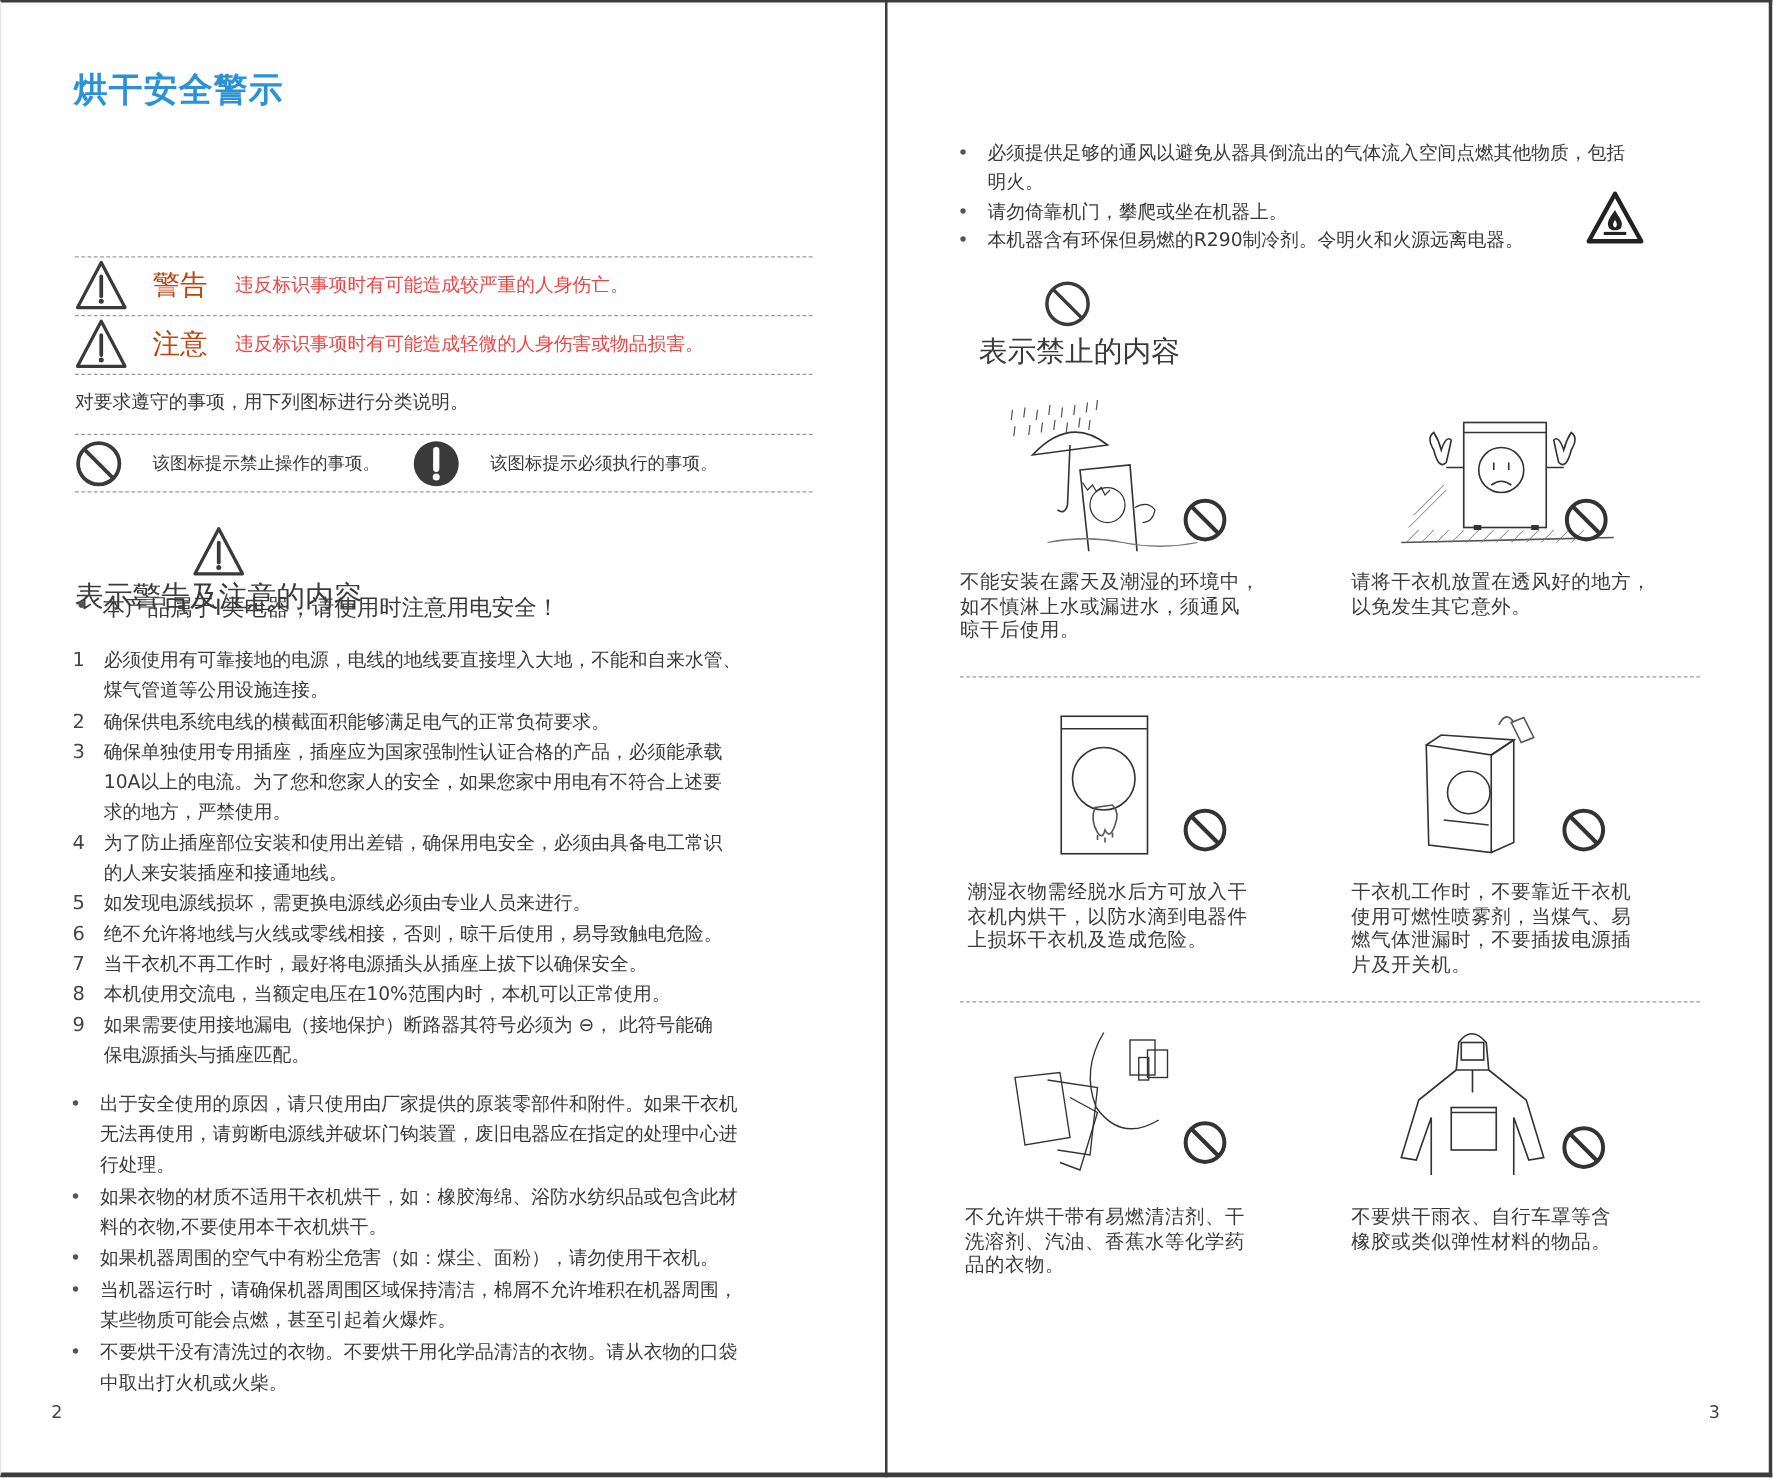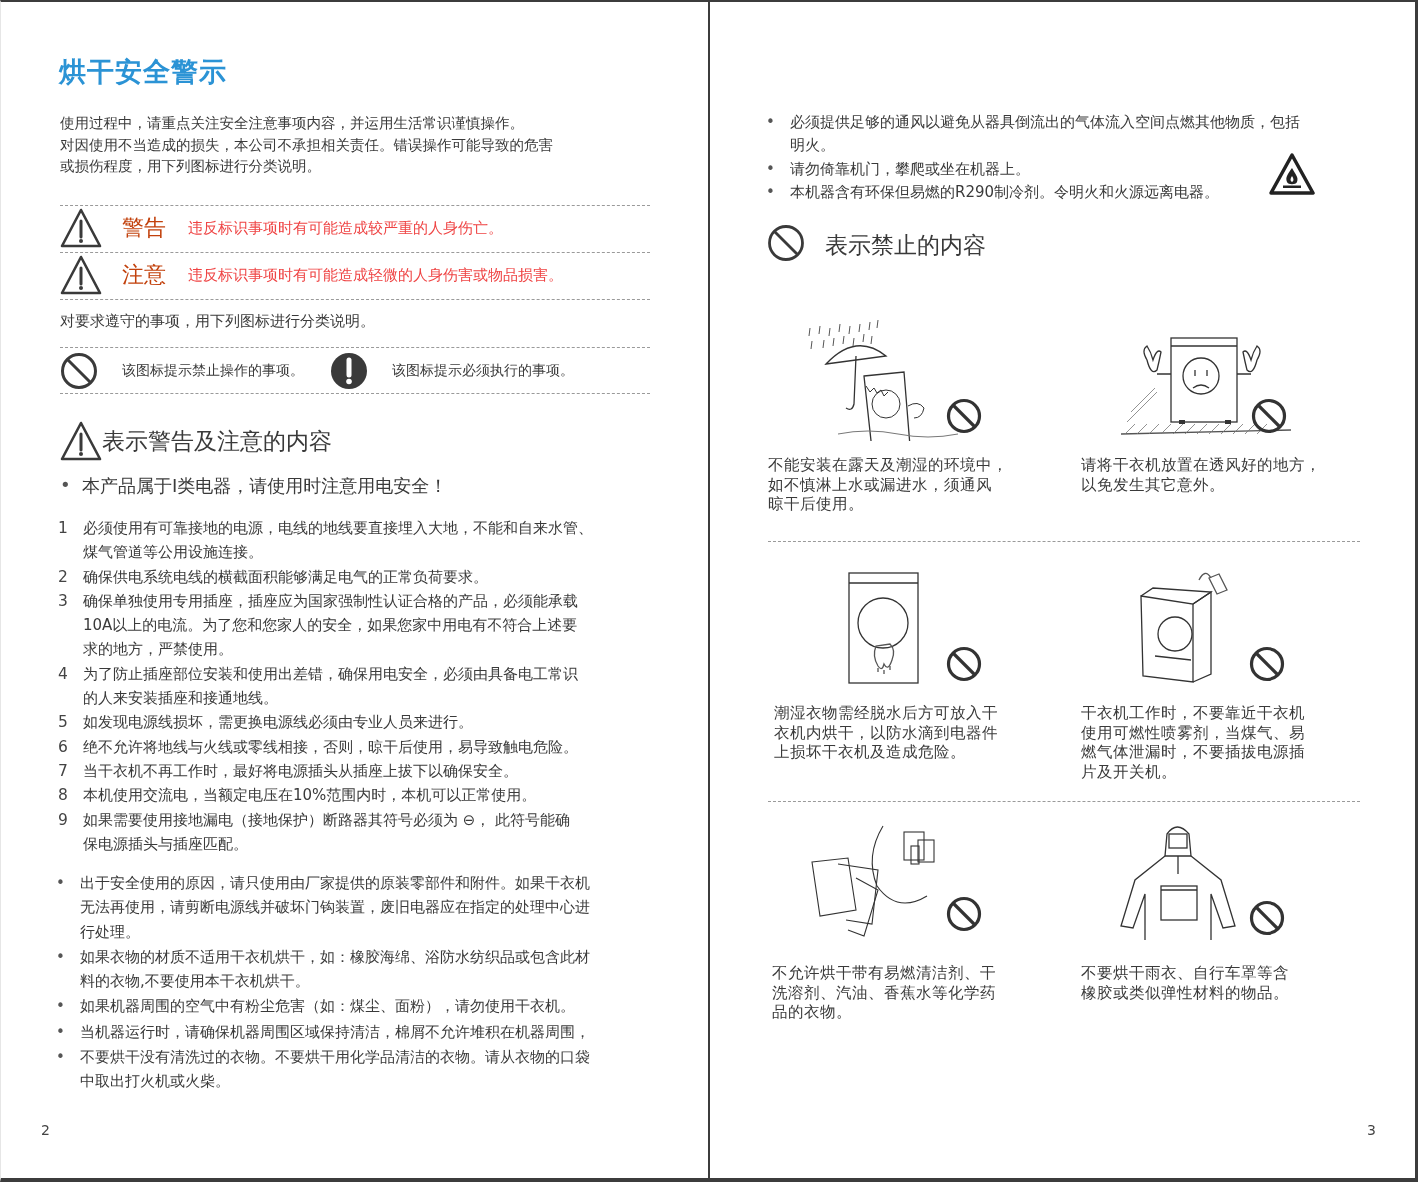--- a/index.html
+++ b/index.html
@@ -20,21 +20,21 @@
   .level-row .icon { width: 42px; height: 42px; }
   .level-row .lvl-title { margin-left: 20px; font-size: 22px; color: #c2410c; width: 56px; }
   .level-row .lvl-desc { margin-left: 10px; font-size: 15px; color: #ef4444; }
 
   .req-text { position: absolute; left: 60px; top: 312px; font-size: 15px; color: #3a3a3a; }
   .sym-row { position: absolute; left: 60px; top: 350px; height: 42px; display: flex; align-items: center; }
   .sym-row .icon { width: 38px; height: 38px; }
   .sym-row .sym-label { font-size: 14px; margin-left: 24px; color: #3a3a3a; }
   .sym-row .gap { width: 26px; }
 
-  .section-head { position: absolute; display: flex; align-items: center; }
+  .section-head { position: absolute; display: flex; align-items: center; flex-direction: column; }
   .section-head .icon { width: 42px; height: 42px; }
   .section-head .sh-text { margin-left: 0; font-size: 23px; color: #3a3a3a; }
 
   .lead-bullet { position: absolute; left: 60px; top: 474px; font-size: 18px; color: #3a3a3a; display: flex; }
   .bullet-dot { width: 22px; flex-shrink: 0; color: #555; }
 
   .numlist { position: absolute; left: 57px; top: 516px; width: 600px; list-style: none; }
   .numlist li { display: flex; font-size: 15px; line-height: 24.3px; color: #3a3a3a; }
   .numlist .num { width: 26px; flex-shrink: 0; font-size: 15.5px; color: #444; text-align: left; padding-left: 1px; }
   .numlist .txt { flex: 1; }
@@ -55,25 +55,20 @@
 </style>
 </head>
 <body>
 
 <div class="spread"></div>
 <div class="gutter"></div>
 
 <div class="page page-left">
   <h1 class="title">烘干安全警示</h1>
 
-  <div class="intro">
-    <div>使用过程中，请重点关注安全注意事项内容，并运用生活常识谨慎操作。</div>
-    <div>对因使用不当造成的损失，本公司不承担相关责任。错误操作可能导致的危害</div>
-    <div>或损伤程度，用下列图标进行分类说明。</div>
-  </div>
 
   <div class="dash dash-l" style="top:205px"></div>
 
   <div class="level-row" style="top:206px">
     <span class="icon">
       <svg width="42" height="42" viewBox="0 0 42 42">
           <path d="M21 3 L40 39 L2 39 Z" fill="none" stroke="#3a3a3a" stroke-width="2.6" stroke-linejoin="round"></path>
           <path d="M21 14 L21 30" stroke="#3a3a3a" stroke-width="3" stroke-linecap="round"></path>
           <circle cx="21" cy="34" r="2" fill="#3a3a3a"></circle>
         </svg>
@@ -220,20 +215,21 @@
     <li>
         <span class="dot">•</span>
         <span class="txt">
           <div>如果机器周围的空气中有粉尘危害（如：煤尘、面粉），请勿使用干衣机。</div>
         </span>
       </li>
     <li>
         <span class="dot">•</span>
         <span class="txt">
           <div>当机器运行时，请确保机器周围区域保持清洁，棉屑不允许堆积在机器周围，</div>
+          <div>某些物质可能会点燃，甚至引起着火爆炸。</div>
         </span>
       </li>
     <li>
         <span class="dot">•</span>
         <span class="txt">
           <div>不要烘干没有清洗过的衣物。不要烘干用化学品清洁的衣物。请从衣物的口袋</div>
           <div>中取出打火机或火柴。</div>
         </span>
       </li>
   </ul>

